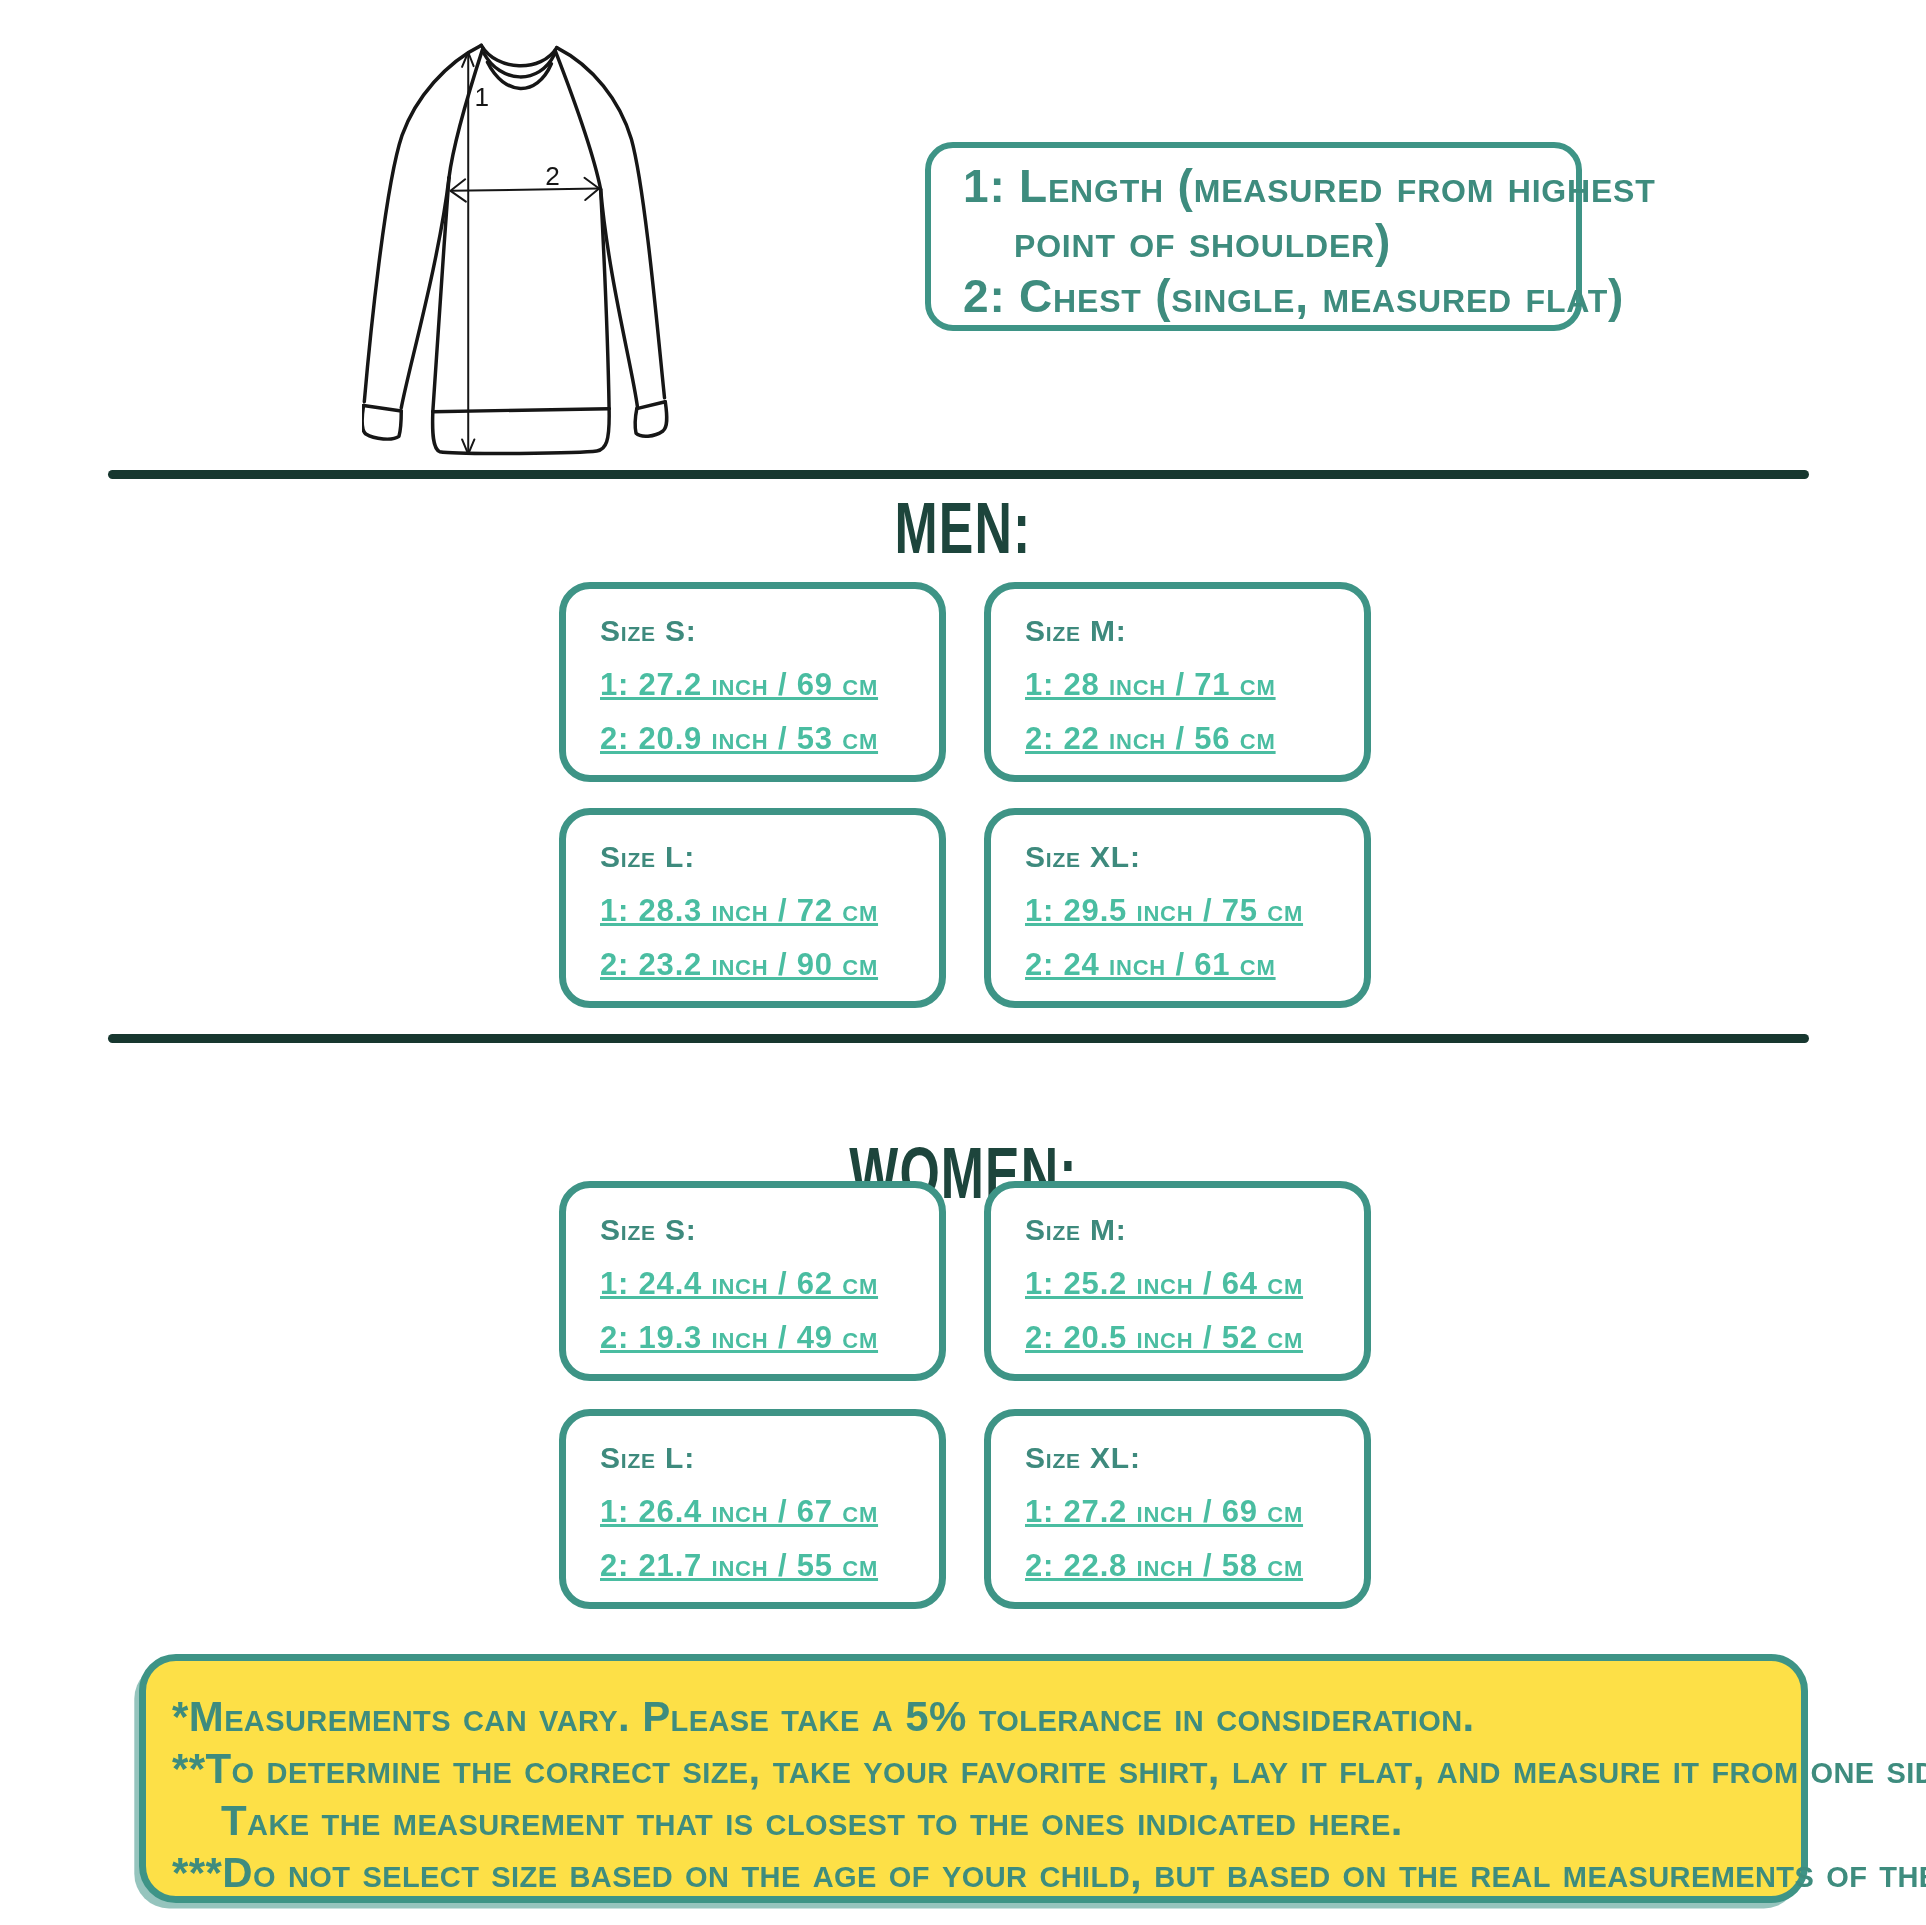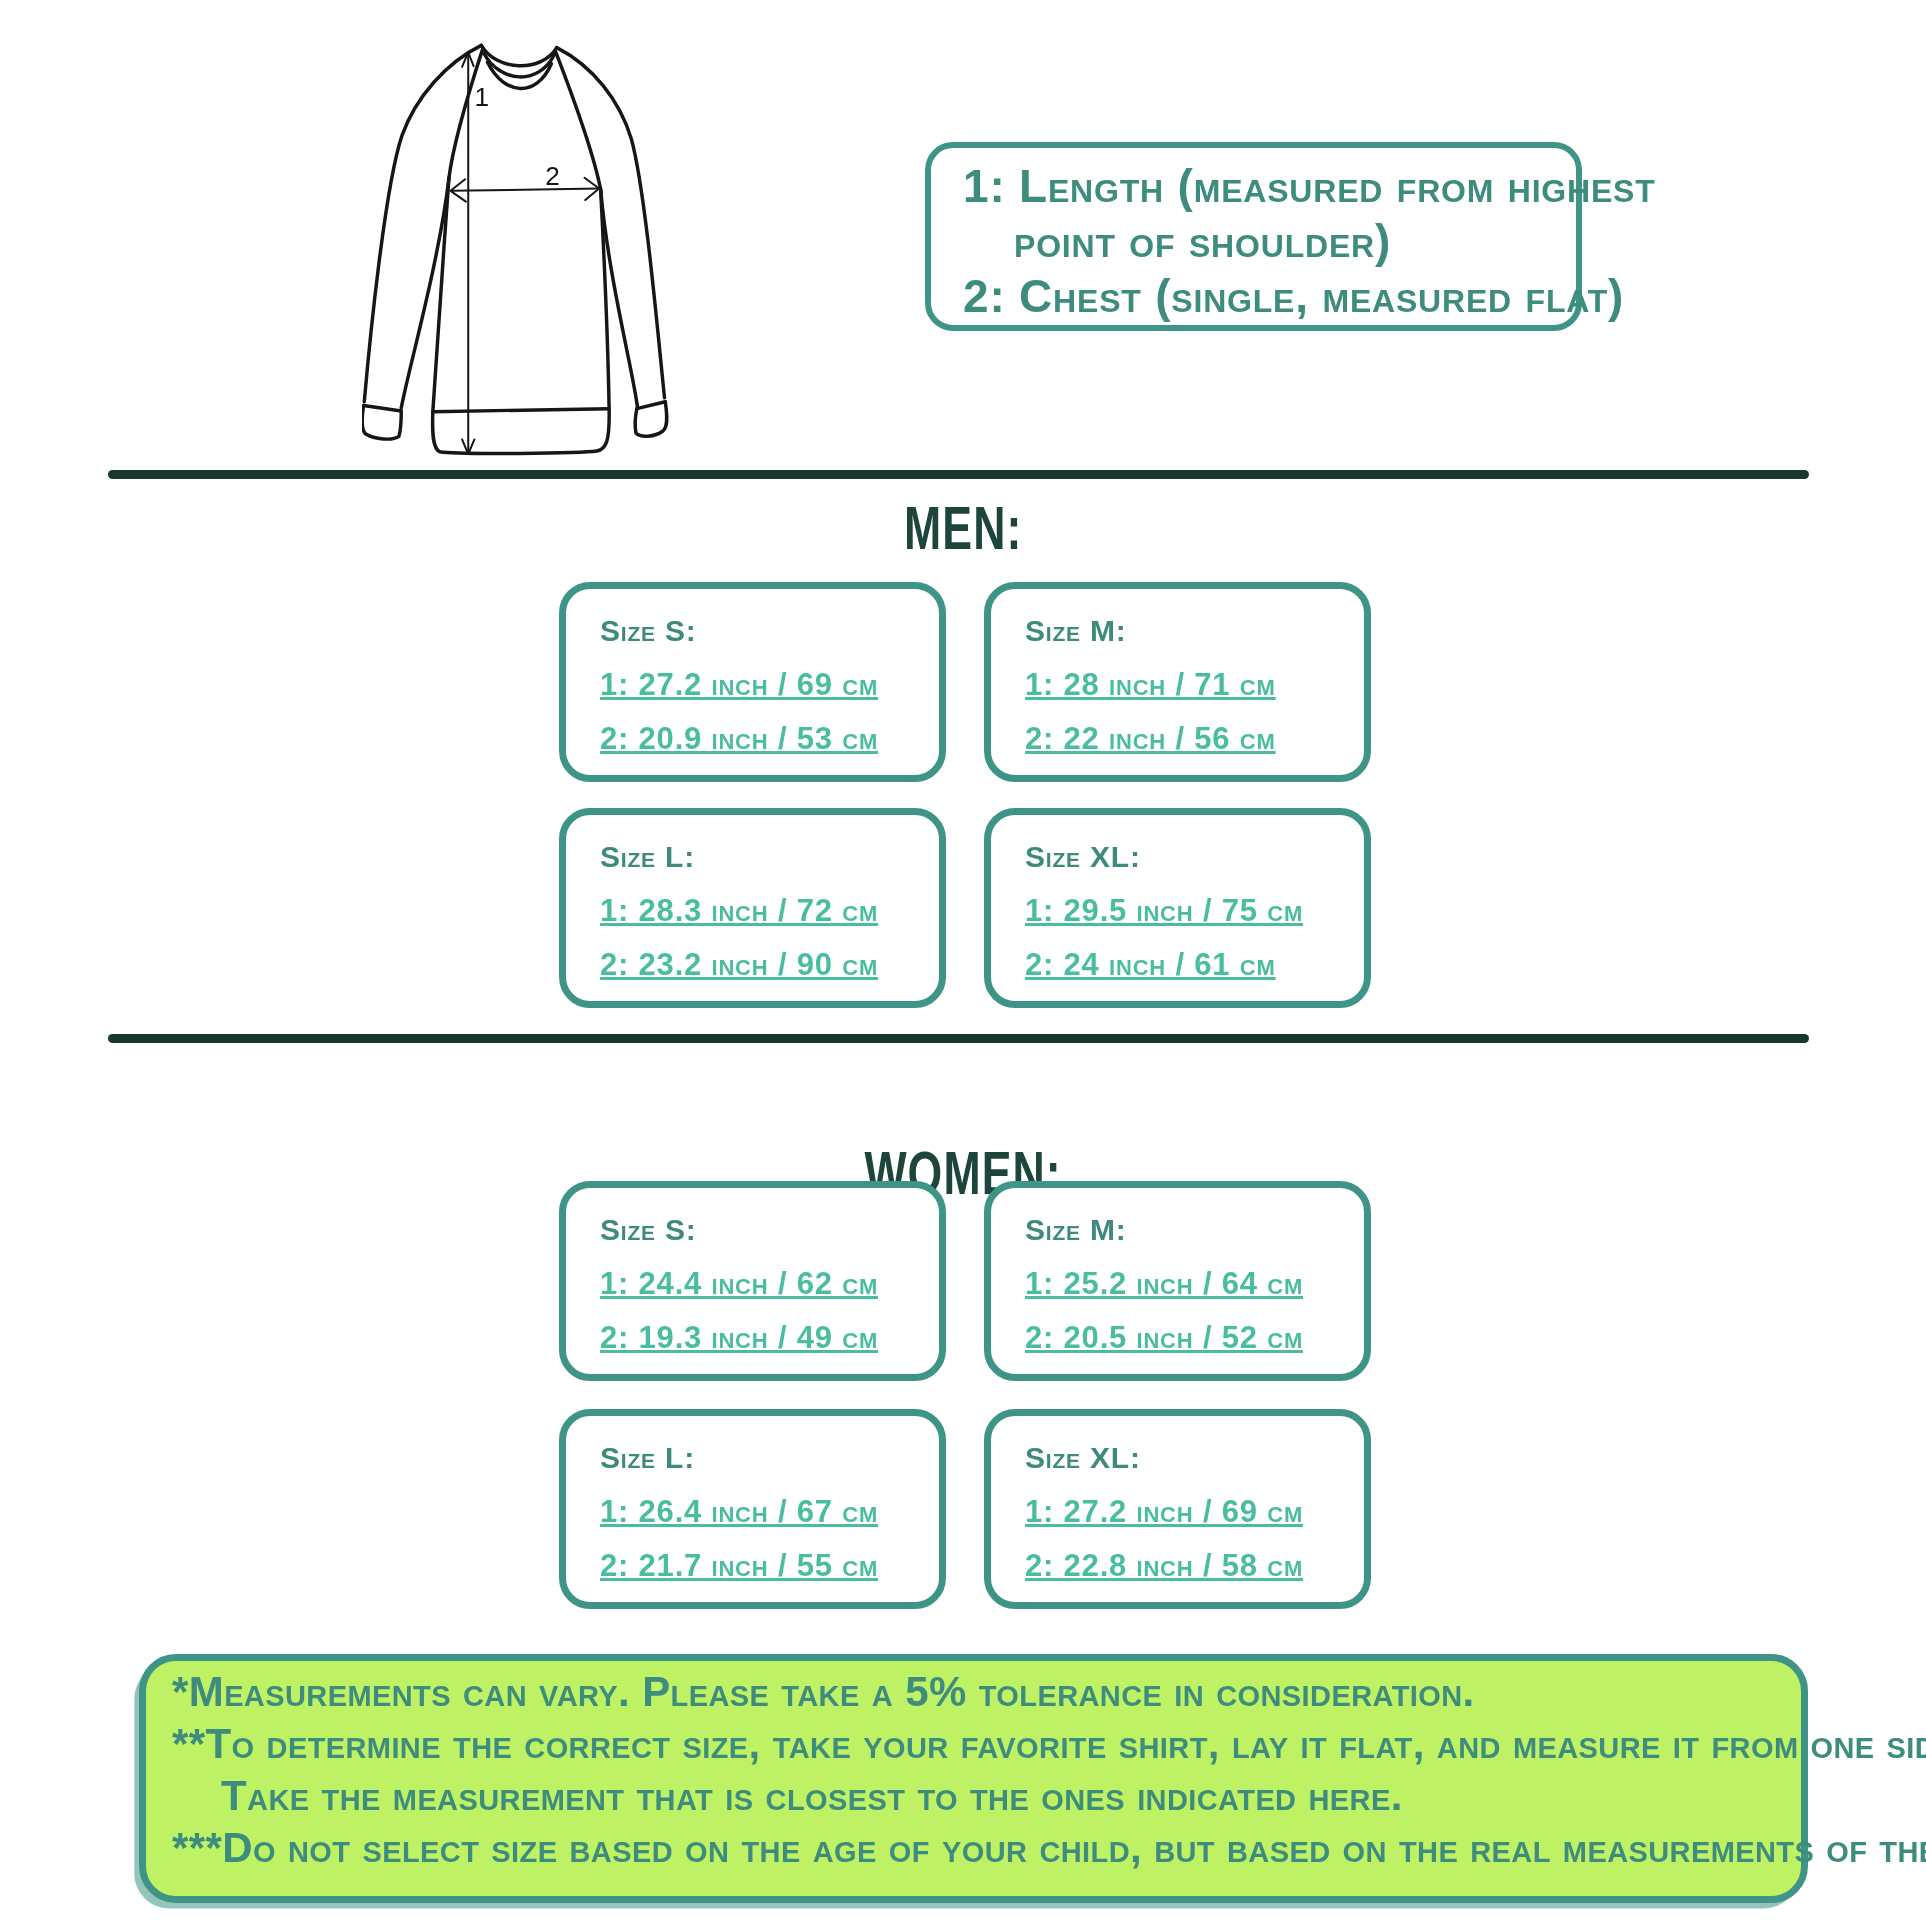--- a/index.html
+++ b/index.html
@@ -27,21 +27,21 @@
   .legend-line.indent{padding-left:51px;}
   
   .divider{
     position:absolute;left:108px;width:1701px;height:9.2px;
     background:#17372f;border-radius:4.6px;
   }
   .divider.d1{top:470px;}
   .divider.d2{top:1034px;}
   .section-title{
     position:absolute;left:0;width:100%;text-align:center;
-    font-size:62px;line-height:94px;font-weight:bold;
+    font-size:72px;line-height:94px;font-weight:bold;
     color:#1d453c;letter-spacing:1.5px;
   }
   .section-title.men{top:481px;}
   .section-title.women{top:1126px;}
   .section-title .squeeze{display:inline-block;transform:scaleX(.72);transform-origin:center;}
   
   .size-box{
     position:absolute;width:387px;height:200px;box-sizing:border-box;
     border:7px solid #3e9486;border-radius:31px;
     padding:15.4px 0 0 34px;background:#ffffff;
@@ -54,23 +54,23 @@
     font-variant:small-caps;font-weight:bold;
     font-size:31px;line-height:54px;color:#4abda1;letter-spacing:0.8px;white-space:nowrap;text-decoration:underline;
   }
   .pos-m-s{left:559px;top:582px;}   .pos-m-m{left:984px;top:582px;}
   .pos-m-l{left:559px;top:808px;}  .pos-m-xl{left:984px;top:808px;}
   .pos-w-s{left:559px;top:1181px;}  .pos-w-m{left:984px;top:1181px;}
   .pos-w-l{left:559px;top:1409px;}  .pos-w-xl{left:984px;top:1409px;}
   
   .footnote-box{
     position:absolute;left:139px;top:1654px;width:1669px;height:249px;
-    box-sizing:border-box;background:#bef264;
+    box-sizing:border-box;background:#fde047;
     border:7.7px solid #3e9486;border-radius:37px;
-    padding:5px 0 0 26px;
+    padding:30px 0 0 26px;
     box-shadow:-7px 7.7px 0 -2.3px rgba(62,148,134,.55);
   }
   .footnote-line{
     font-variant:small-caps;font-weight:bold;
     font-size:42px;line-height:52px;color:#3e8c7e;letter-spacing:0.4px;white-space:nowrap;
   }
   .footnote-line.indent{padding-left:49px;}
 </style>
 </head>
 <body>

